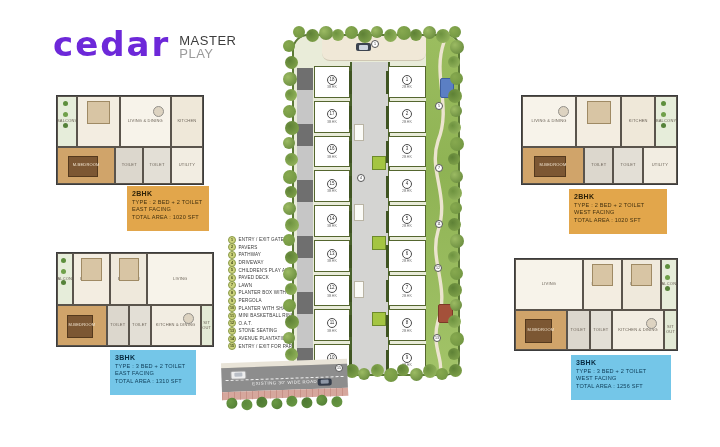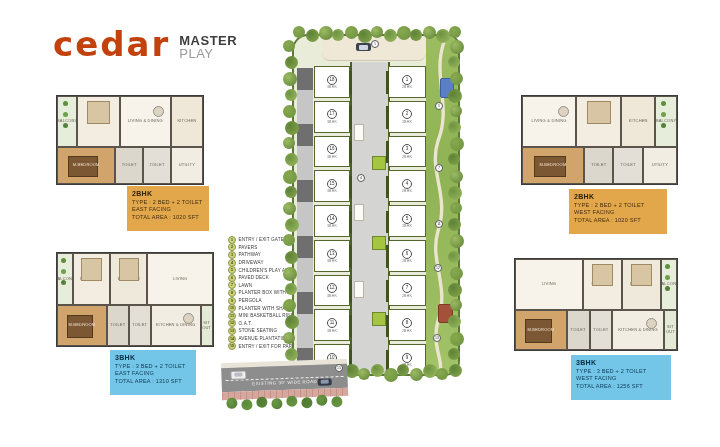--- a/index.html
+++ b/index.html
@@ -4,21 +4,21 @@
 <style>
   html,body{margin:0;padding:0;background:#fff;}
   .canvas{position:relative;width:720px;height:447px;background:#ffffff;overflow:hidden;
           font-family:"Liberation Sans",sans-serif;}
 
   
   .logo{position:absolute;left:53px;top:24px;display:flex;align-items:center;}
   .brand{font-family:"DejaVu Sans",sans-serif;font-size:34px;font-weight:bold;
          letter-spacing:2px;color:#7d9c52;line-height:40px;}
   .title-block{margin-left:9px;padding-top:6px;}
-  .title-top{font-size:13px;font-weight:bold;color:#3d3d3d;letter-spacing:.5px;line-height:13px;}
+  .title-top{font-size:13px;font-weight:normal;color:#3d3d3d;letter-spacing:.5px;line-height:13px;}
   .title-bottom{font-size:13px;color:#9a9a9a;letter-spacing:.5px;line-height:13px;}
 
   
   .fp{position:absolute;border:1.5px solid #3c3c3c;background:#f6f2e9;box-sizing:border-box;}
   .room{position:absolute;border:.8px solid #5a544c;box-sizing:border-box;display:flex;
         align-items:center;justify-content:center;overflow:hidden;}
   .room span{font-size:4px;line-height:4.5px;color:#6b6257;text-align:center;letter-spacing:.2px;}
   .room.master span,{color:#52391e;}
   .room.master::after{content:"";position:absolute;left:18%;top:22%;width:50%;height:56%;
         background:#7c5733;border:1px solid #54391d;}
@@ -98,21 +98,21 @@
   .car.dark::after{content:"";position:absolute;left:3px;top:1.4px;width:8px;height:4px;background:#8e97a6;border-radius:1px;}
   .footpath{position:absolute;left:0;top:29px;width:100%;height:8px;background:#d6a79d;
       background-image:repeating-linear-gradient(90deg,#c79187 0 1px,transparent 1px 6px);}
   .bushrow{position:absolute;left:0;top:33px;width:100%;height:16px;}
 </style>
 </head>
 <body>
 <div class="canvas">
 
   <div class="logo">
-    <span class="brand" style="color: #c2410c;">cedar</span>
+    <span class="brand" style="color: #6d28d9;">cedar</span>
     <span class="title-block">
       <span class="title-top" style="display:block">MASTER</span>
       <span class="title-bottom" style="display:block">PLAY</span>
     </span>
   </div>
 
   <div class="fp" style="left:56px;top:95px;width:148px;height:90px;">
     <div class="room balcony" style="left:0;top:0;width:14%;height:58%;background:#e6edda;">
         <span>BALCONY</span>
       </div>

